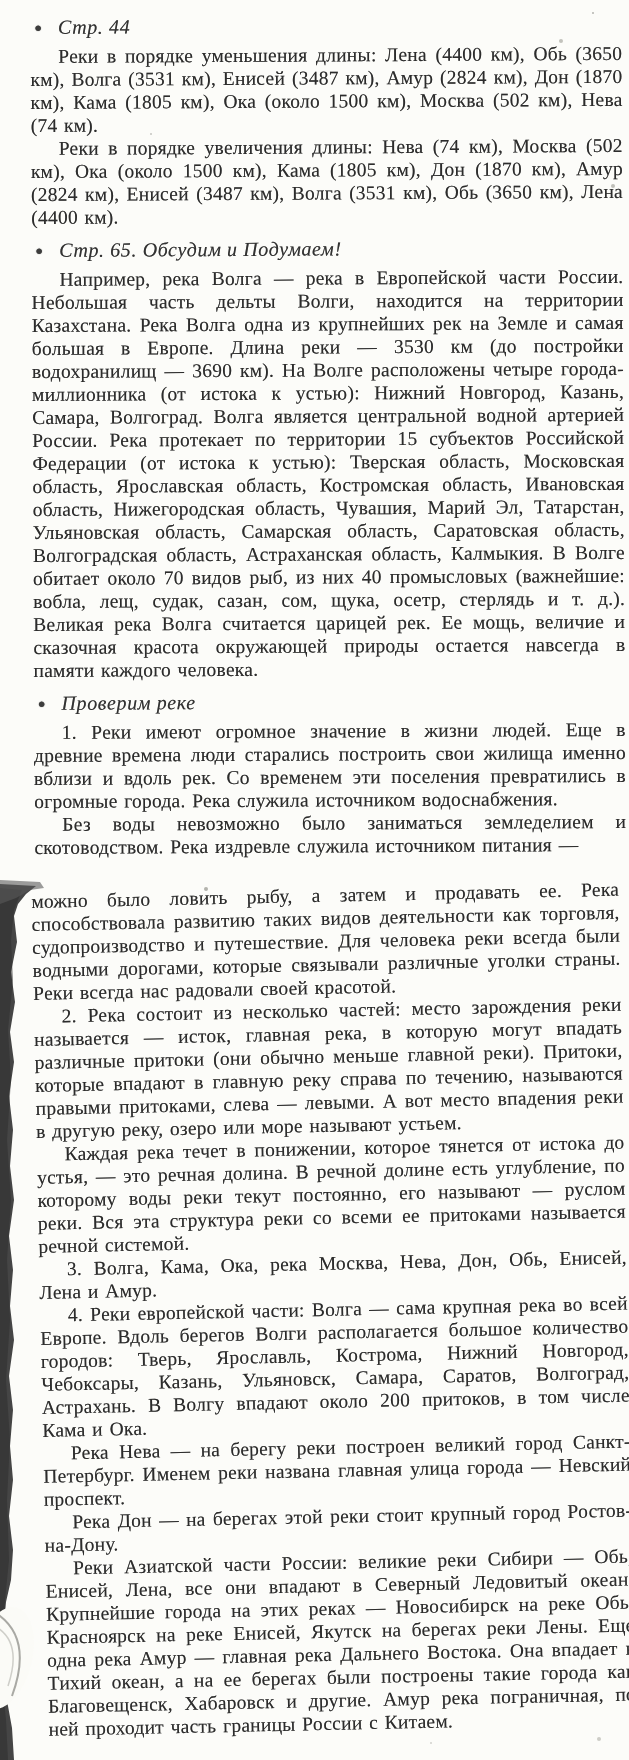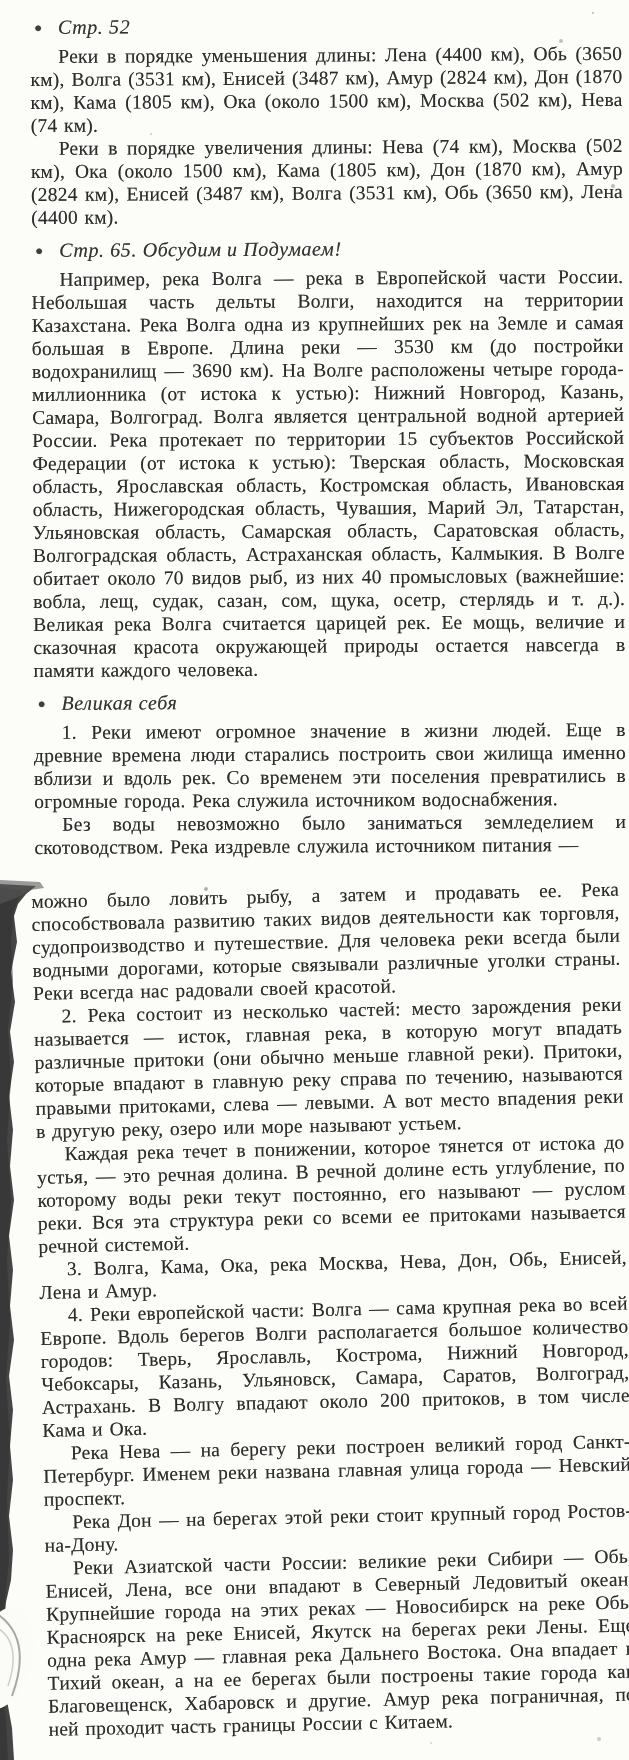--- a/index.html
+++ b/index.html
@@ -65,36 +65,36 @@
 </style>
 </head>
 <body>
 
 <div class="sheet">
 
   <section class="page1">
 
     <div class="heading">
       <span class="bullet">●</span>
-      <span class="heading-text">Стр. 52</span>
+      <span class="heading-text">Стр. 44</span>
     </div>
 
     <p class="para indent">Реки в порядке уменьшения длины: Лена (4400 км), Обь (3650 км), Волга (3531 км), Енисей (3487 км), Амур (2824 км), Дон (1870 км), Кама (1805 км), Ока (около 1500 км), Москва (502 км), Нева (74 км).</p>
     <p class="para indent">Реки в порядке увеличения длины: Нева (74 км), Москва (502 км), Ока (около 1500 км), Кама (1805 км), Дон (1870 км), Амур (2824 км), Енисей (3487 км), Волга (3531 км), Обь (3650 км), Лена (4400 км).</p>
 
     <div class="heading">
       <span class="bullet">●</span>
       <span class="heading-text">Стр. 65. Обсудим и Подумаем!</span>
     </div>
 
     <p class="para indent">Например, река Волга — река в Европейской части России. Небольшая часть дельты Волги, находится на территории Казахстана. Река Волга одна из крупнейших рек на Земле и самая большая в Европе. Длина реки — 3530 км (до постройки водохранилищ — 3690 км). На Волге расположены четыре города-миллионника (от истока к устью): Нижний Новгород, Казань, Самара, Волгоград. Волга является центральной водной артерией России. Река протекает по территории 15 субъектов Российской Федерации (от истока к устью): Тверская область, Московская область, Ярославская область, Костромская область, Ивановская область, Нижегородская область, Чувашия, Марий Эл, Татарстан, Ульяновская область, Самарская область, Саратовская область, Волгоградская область, Астраханская область, Калмыкия. В Волге обитает около 70 видов рыб, из них 40 промысловых (важнейшие: вобла, лещ, судак, сазан, сом, щука, осетр, стерлядь и т. д.). Великая река Волга считается царицей рек. Ее мощь, величие и сказочная красота окружающей природы остается навсегда в памяти каждого человека.</p>
 
     <div class="heading">
       <span class="bullet">●</span>
-      <span class="heading-text">Великая себя</span>
+      <span class="heading-text">Проверим реке</span>
     </div>
 
     <p class="para indent">1. Реки имеют огромное значение в жизни людей. Еще в древние времена люди старались построить свои жилища именно вблизи и вдоль рек. Со временем эти поселения превратились в огромные города. Река служила источником водоснабжения.</p>
     <p class="para indent">Без воды невозможно было заниматься земледелием и скотоводством. Река издревле служила источником питания —</p>
   </section>
 
   <section class="page2">
 
     <svg class="edge-svg" width="46" height="880" viewBox="0 0 46 880" aria-hidden="true">
       <polygon fill="#454545" points="

